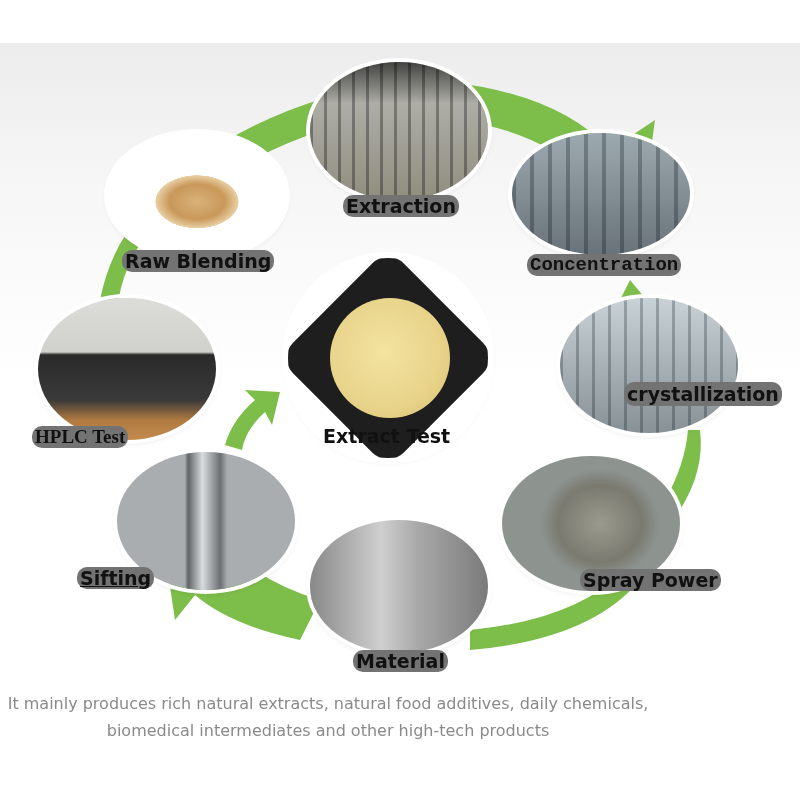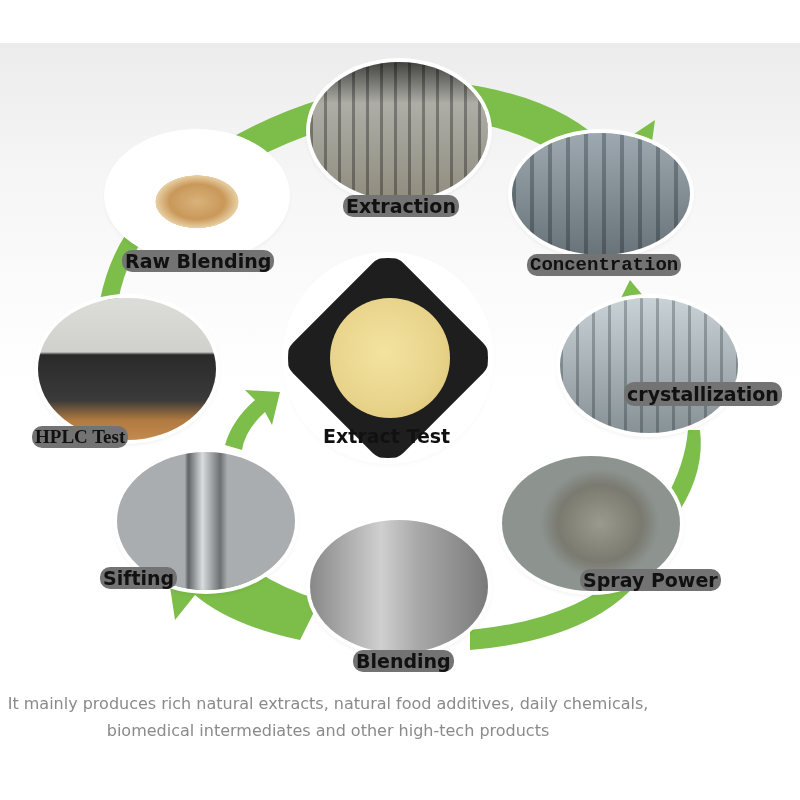--- a/index.html
+++ b/index.html
@@ -70,26 +70,26 @@
 </div>
 
 <div class="node" style="left:502px;top:456px;width:178px;height:135px;">
   <div class="photo" style="background:radial-gradient(ellipse 60px 55px at 55% 50%,#9a9a8e 0%,#7a7a70 70%,#8d9490 100%);"></div>
 </div>
 <div class="label" style="left:580px;top:569px;">Spray Power</div>
 
 <div class="node" style="left:310px;top:520px;width:178px;height:133px;">
   <div class="photo" style="background:linear-gradient(90deg,#888 0%,#cfcfcf 40%,#a9a9a9 60%,#7a7a7a 100%);"></div>
 </div>
-<div class="label" style="left:353px;top:650px;">Blending</div>
+<div class="label" style="left:353px;top:650px;">Material</div>
 
 <div class="node" style="left:117px;top:452px;width:178px;height:138px;">
   <div class="photo" style="background:linear-gradient(90deg,#a9adb0 0%,#a9adb0 38%,#5f6467 40%,#d9dcde 48%,#6c7073 58%,#a9adb0 62%,#a9adb0 100%);"></div>
 </div>
-<div class="label" style="left:100px;top:567px;">Sifting</div>
+<div class="label" style="left:77px;top:567px;text-decoration:underline;">Sifting</div>
 
 <div class="node" style="left:38px;top:298px;width:178px;height:142px;">
   <div class="photo" style="background:linear-gradient(180deg,#dcdcd8 0%,#d0d0cc 38%,#2a2a2a 40%,#3a3a3a 72%,#b07a40 86%,#c48a4e 100%);"></div>
 </div>
 <div class="label" style="left:32px;top:426px;font-family:Liberation Serif, serif;">HPLC Test</div>
 
 <div class="caption" style="top:690px;">It mainly produces rich natural extracts, natural food additives, daily chemicals,</div>
 <div class="caption" style="top:717px;text-align:center;">biomedical intermediates and other high-tech products</div>
 
 </body></html>

